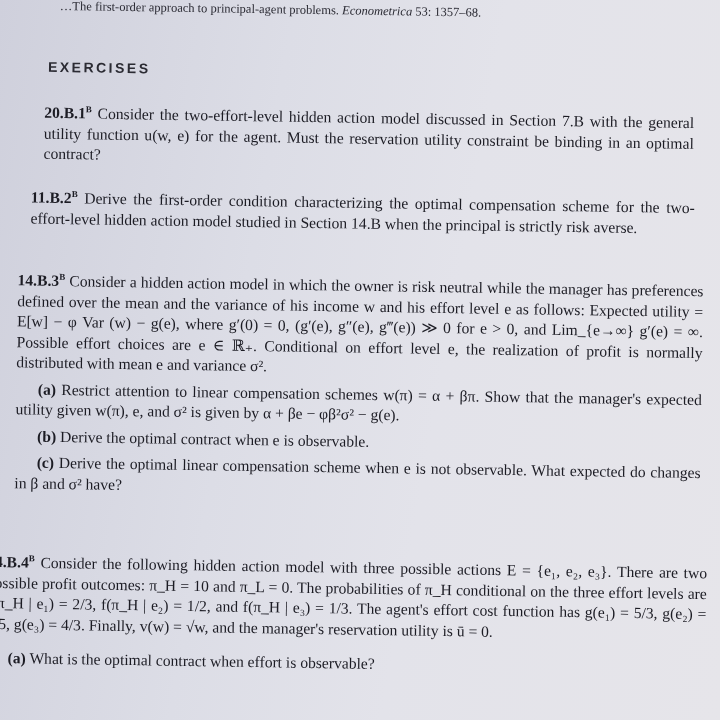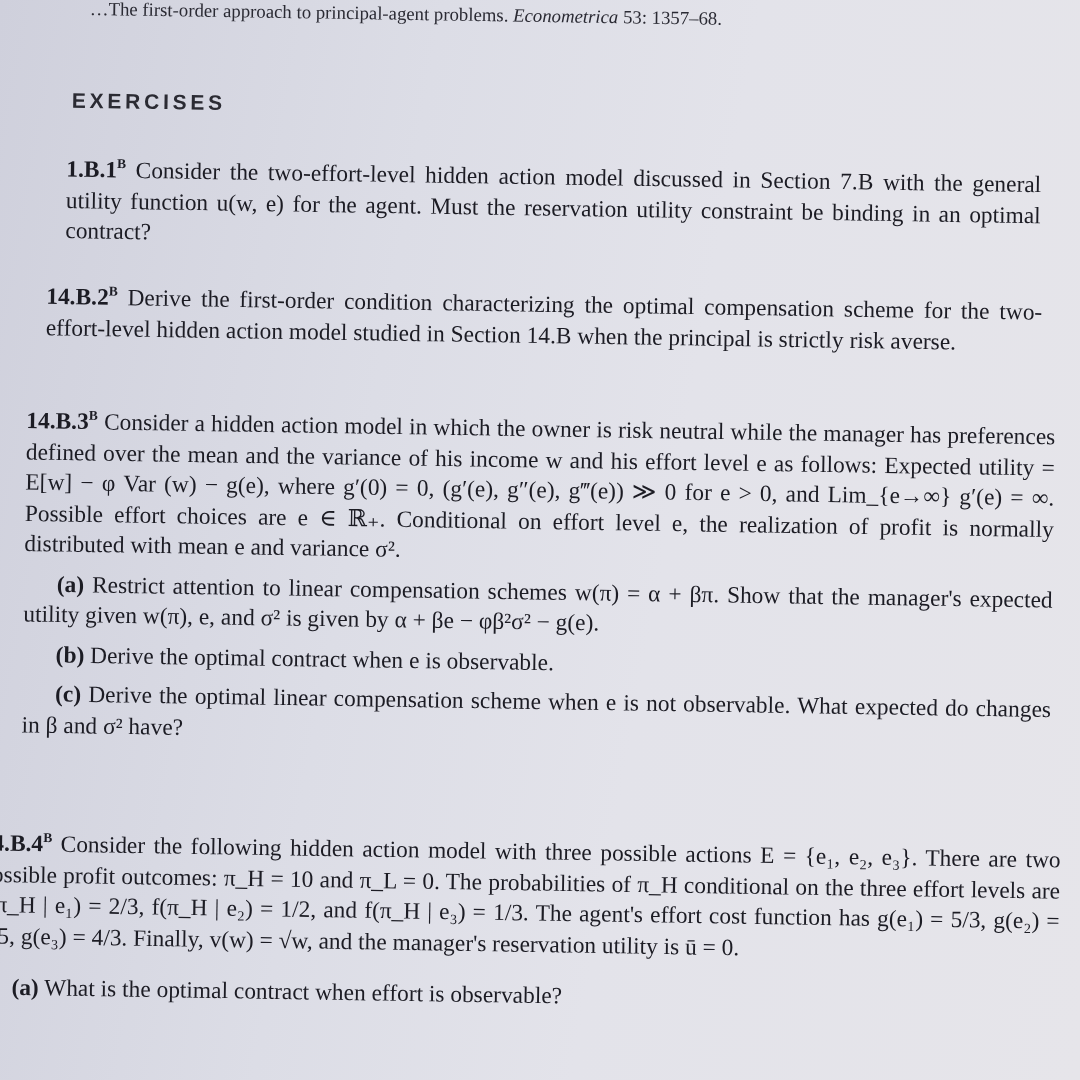--- a/index.html
+++ b/index.html
@@ -39,25 +39,25 @@
 
 <div class="page">
 
   <div class="ref">
     <span>…The first-order approach to principal-agent problems. </span><i>Econometrica</i><span> 53: 1357–68.</span>
   </div>
 
   <div class="heading">EXERCISES</div>
 
   <div class="ex" style="left:46px; top:98px; width:650px;">
-    <p><span class="num"><span>1.B.1</span><sup>B</sup></span> <span>Consider the two-effort-level hidden action model discussed in Section 7.B with the general utility function u(w, e) for the agent. Must the reservation utility constraint be binding in an optimal contract?</span></p>
+    <p><span class="num"><span>20.B.1</span><sup>B</sup></span> <span>Consider the two-effort-level hidden action model discussed in Section 7.B with the general utility function u(w, e) for the agent. Must the reservation utility constraint be binding in an optimal contract?</span></p>
   </div>
 
   <div class="ex" style="left:34px; top:183px; width:664px;">
-    <p><span class="num"><span>14.B.2</span><sup>B</sup></span> <span>Derive the first-order condition characterizing the optimal compensation scheme for the two-effort-level hidden action model studied in Section 14.B when the principal is strictly risk averse.</span></p>
+    <p><span class="num"><span>11.B.2</span><sup>B</sup></span> <span>Derive the first-order condition characterizing the optimal compensation scheme for the two-effort-level hidden action model studied in Section 14.B when the principal is strictly risk averse.</span></p>
   </div>
 
   <div class="ex" style="left:22px; top:266px; width:686px;">
     <p><span class="num"><span>14.B.3</span><sup>B</sup></span> <span>Consider a hidden action model in which the owner is risk neutral while the manager has preferences defined over the mean and the variance of his income w and his effort level e as follows: Expected utility = E[w] − φ Var (w) − g(e), where g′(0) = 0, (g′(e), g″(e), g‴(e)) ≫ 0 for e &gt; 0, and Lim_{e→∞} g′(e) = ∞. Possible effort choices are e ∈ ℝ₊. Conditional on effort level e, the realization of profit is normally distributed with mean e and variance σ².</span></p>
     <p class="part"><b>(a)</b> <span>Restrict attention to linear compensation schemes w(π) = α + βπ. Show that the manager's expected utility given w(π), e, and σ² is given by α + βe − φβ²σ² − g(e).</span></p>
     <p class="part"><b>(b)</b> <span>Derive the optimal contract when e is observable.</span></p>
     <p class="part"><b>(c)</b> <span>Derive the optimal linear compensation scheme when e is not observable. What expected do changes in β and σ² have?</span></p>
   </div>
 
   <div class="ex" style="left:-4px; top:548px; width:720px;">

